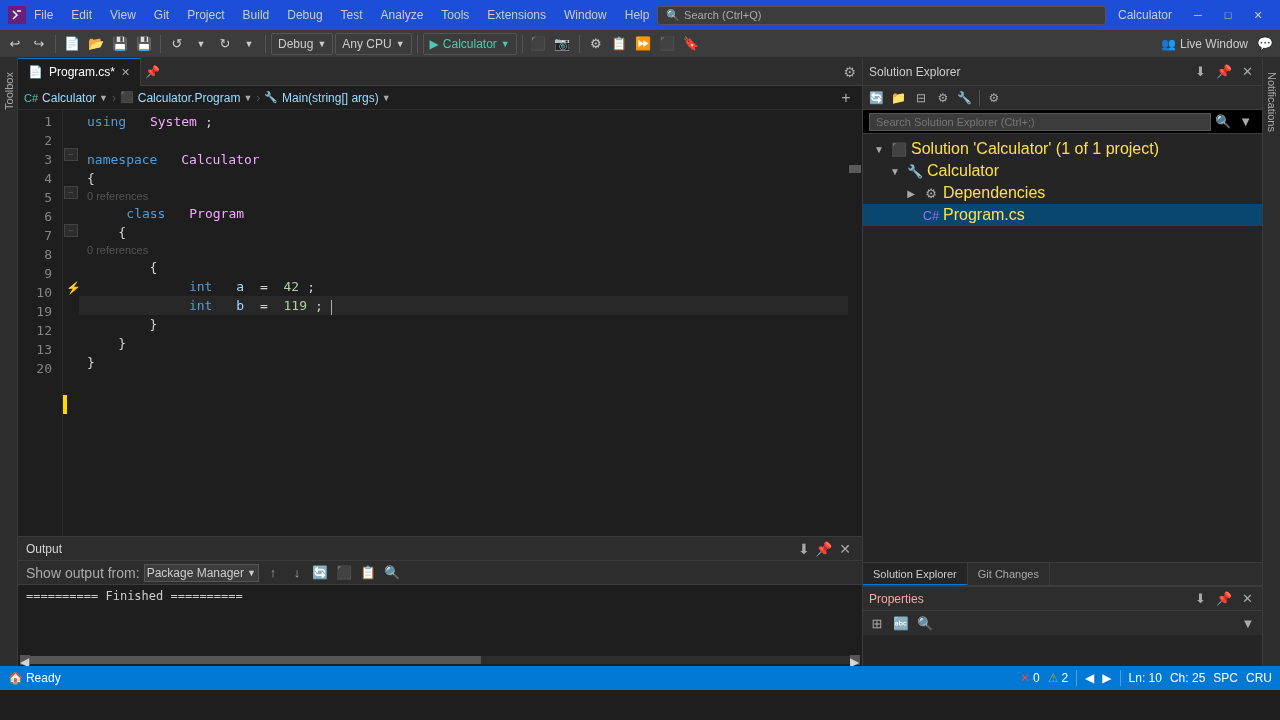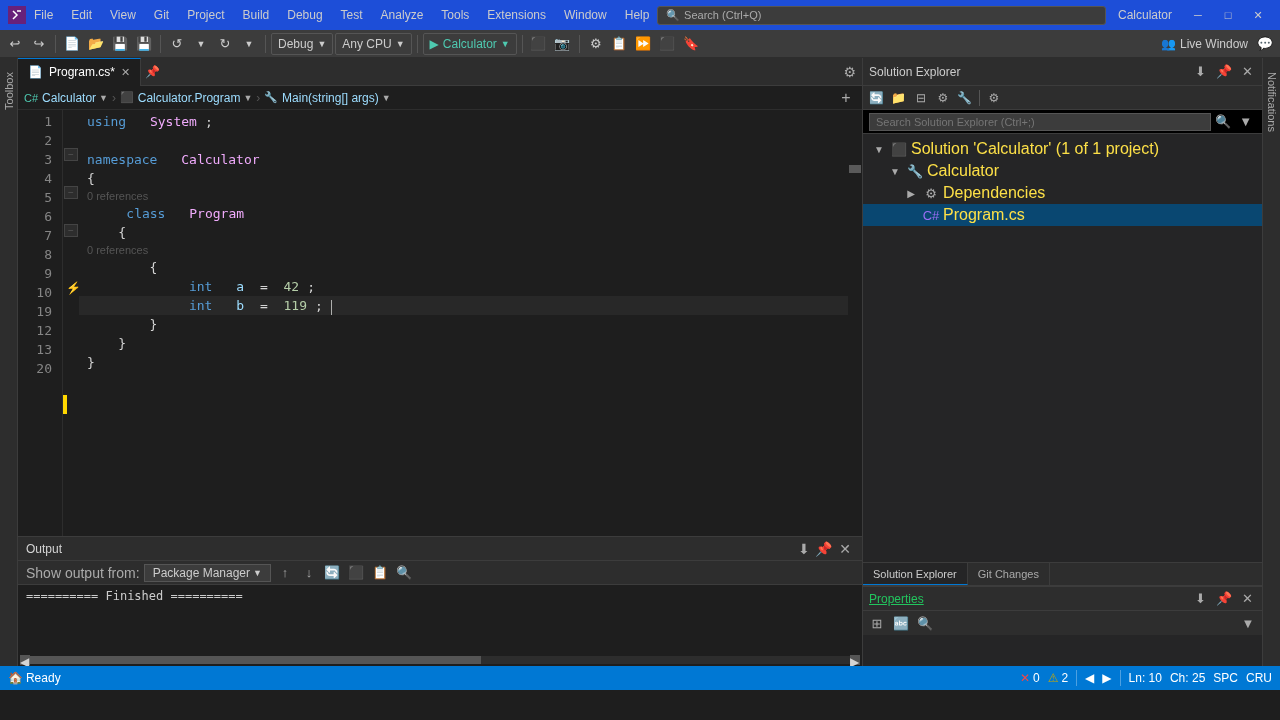--- a/index.html
+++ b/index.html
@@ -83,37 +83,37 @@
     #se-tree { flex: 1; overflow: auto; padding: 4px 0; font-size: 12px; }
     .tree-item { display: flex; align-items: center; height: 22px; padding: 0 8px; cursor: pointer; gap: 4px; }
     .tree-item.selected { background: #094771; }
     .tree-expand { width: 16px; height: 16px; display: flex; align-items: center; justify-content: center; font-size: 10px; color: #aaa; }
     .tree-icon { width: 16px; height: 16px; display: flex; align-items: center; justify-content: center; font-size: 13px; }
     .tree-label { color: #fde047; font-size: 16px; }
 
     
     #properties-panel { height: 80px; background: #252526; border-top: 1px solid #3c3c3c; }
     #props-header { display: flex; align-items: center; height: 24px; background: #2d2d2d; padding: 0 6px; gap: 4px; border-bottom: 1px solid #3c3c3c; }
-    #props-header .props-title { font-size: 12px; color: #22c55e; flex: 1; text-decoration: underline; }
+    #props-header .props-title { font-size: 12px; color: #fca5a5; flex: 1; }
     #props-header .props-btn { font-size: 13px; color: #aaa; cursor: pointer; padding: 0 3px; }
     #props-toolbar { display: flex; align-items: center; height: 24px; background: #2d2d2d; padding: 0 4px; gap: 4px; }
     #props-toolbar .props-tb-btn { width: 20px; height: 20px; display: flex; align-items: center; justify-content: center; font-size: 13px; color: #aaa; cursor: pointer; }
 
     
     #se-tabs { display: flex; height: 24px; border-top: 1px solid #3c3c3c; border-bottom: 1px solid #3c3c3c; background: #2d2d2d; }
     .se-tab { padding: 0 10px; display: flex; align-items: center; font-size: 11px; color: #aaa; cursor: pointer; border-right: 1px solid #3c3c3c; }
     .se-tab.active { color: #ccc; border-bottom: 1px solid #0078d4; background: #252526; }
 
     
     #output-panel { height: 130px; background: #1e1e1e; border-top: 1px solid #3c3c3c; display: flex; flex-direction: column; }
     #output-header { display: flex; align-items: center; height: 24px; background: #2d2d2d; padding: 0 8px; border-bottom: 1px solid #3c3c3c; }
     #output-header .out-btn { font-size: 14px; color: #aaa; cursor: pointer; padding: 0 3px; }
     #output-toolbar { display: flex; align-items: center; height: 24px; padding: 0 8px; gap: 4px; background: #2d2d2d; border-bottom: 1px solid #3c3c3c; }
     #output-toolbar .out-label { font-size: 14px; color: #aaa; }
-    .out-dropdown { display: flex; align-items: center; gap: 3px; background: #3c3c3c; border: 1px solid #555; padding: 1px 8px; font-size: 12px; color: #ccc; cursor: pointer; }
+    .out-dropdown { display: flex; align-items: center; gap: 3px; background: #3c3c3c; border: 1px solid #555; padding: 1px 2px; font-size: 12px; color: #ccc; cursor: pointer; }
     #output-toolbar .out-tb-btn { width: 20px; height: 20px; display: flex; align-items: center; justify-content: center; font-size: 13px; color: #aaa; cursor: pointer; }
     #output-content { flex: 1; overflow: auto; padding: 2px 8px; font-family: 'Consolas', monospace; font-size: 12px; line-height: 18px; color: #ccc; }
 
     
     #status-bar { display: flex; align-items: center; height: 24px; background: #0078d4; padding: 0 8px; gap: 8px; color: white; font-size: 12px; }
     .status-item { display: flex; align-items: center; gap: 3px; }
     .status-spacer { flex: 1; }
 
     
     ::-webkit-scrollbar { width: 8px; height: 8px; }

